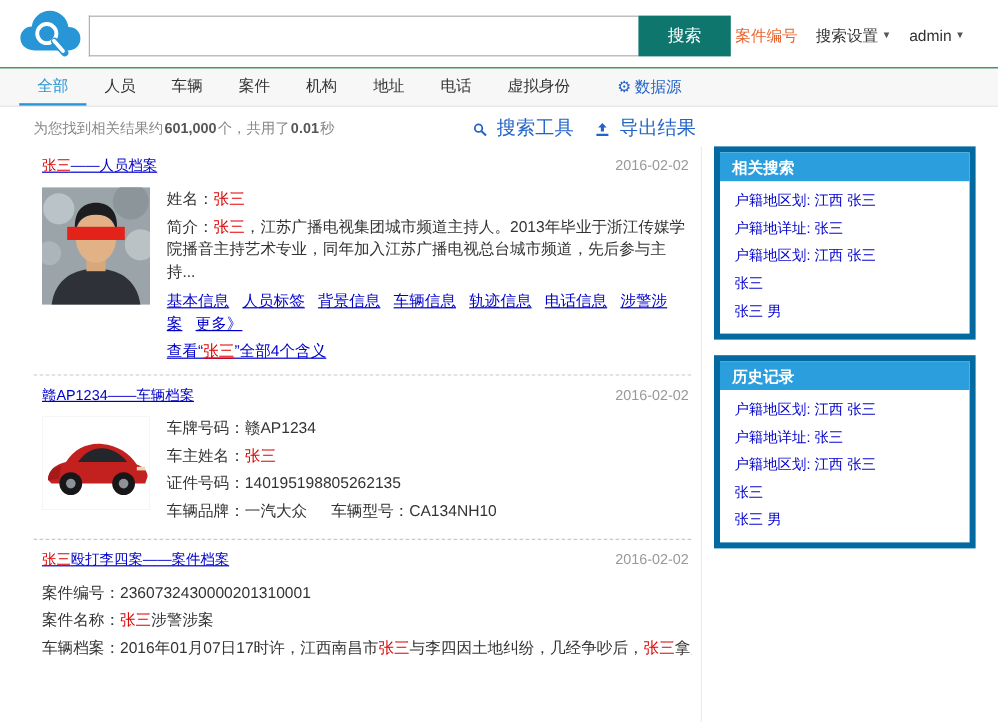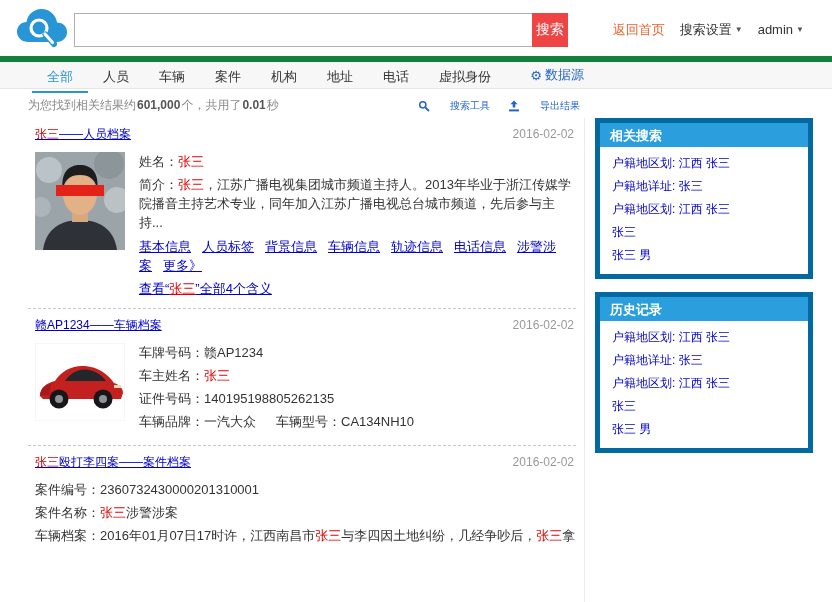--- a/index.html
+++ b/index.html
@@ -15,54 +15,54 @@
 
   
   .header { display: flex; align-items: center; padding: 9px 28px 6px 16px; height: 56px; }
   .logo { flex: none; margin-right: 6px; cursor: pointer; }
   .searchbar { display: flex; flex: none; }
   .search-input {
     width: 458px; height: 34px; border: 1px solid #b0b0b0; border-right: none;
     padding: 0 10px; font-size: 14px; outline: none; font-family: inherit;
   }
   .search-btn {
-    width: 36px; height: 34px; border: none; background: #ef4444; color: #fff;
+    width: 77px; height: 34px; border: none; background: #0f766e; color: #fff;
     font-size: 14px; cursor: pointer; font-family: inherit;
   }
   .header-right { margin-left: auto; display: flex; align-items: center; gap: 15px; white-space: nowrap; }
   .home-link { color: #e8632f; cursor: pointer; }
   .menu-link { color: #333; cursor: pointer; display: inline-flex; align-items: center; }
   .caret { font-size: 8px; color: #555; margin-left: 3px; }
 
   
   .nav {
     height: 33px; background: #f7f7f7;
-    border-top: 6px solid #15803d; border-bottom: 1px solid #e4e4e4;
-    display: flex; padding-left: 32px;
+    border-top: 1px solid #15803d; border-bottom: 1px solid #e4e4e4;
+    display: flex; padding-left: 16px;
   }
   .nav-inner { display: flex; width: 552px; }
   .tab {
     height: 31px; line-height: 29px; padding: 0 15px; cursor: pointer;
     color: #333; border-bottom: 2px solid transparent;
   }
   .tab.active { color: #2795d6; border-bottom-color: #2795d6; }
   .datasource {
     margin-left: auto; display: flex; align-items: center; gap: 3px;
     color: #2464c8; cursor: pointer;
   }
   .gear { font-size: 13px; }
 
   
   .stats {
     display: flex; align-items: center; width: 552px;
     margin: 8px 0 2px 28px; font-size: 12px; color: #888;
   }
   .stats .num { color: #555; font-weight: bold; margin: 0 1px; }
   .tools { margin-left: auto; display: flex; gap: 18px; }
-  .tool { display: inline-flex; align-items: center; gap: 20px; color: #2464c8; font-size: 10px; cursor: pointer; }
+  .tool { display: inline-flex; align-items: center; gap: 8px; color: #2464c8; font-size: 16px; cursor: pointer; }
 
   
   .main { display: flex; align-items: flex-start; padding-left: 28px; margin-top: 4px; }
   .left-col { width: 548px; }
   .right-col { width: 229px; margin-left: 8px; border-left: 1px solid #ececec; padding-left: 10px; min-height: 488px; }
 
   
   .result { padding: 8px 0 10px 7px; border-bottom: 1px dashed #c8c8c8; }
   .result:last-child { border-bottom: none; }
   .result-head { display: flex; align-items: baseline; }
@@ -103,21 +103,21 @@
       <circle cx="23" cy="22" r="8" fill="none" stroke="#ffffff" stroke-width="3.2"></circle>
       <line x1="29.5" y1="28.5" x2="38" y2="38" stroke="#2795d6" stroke-width="6" stroke-linecap="round"></line>
       <line x1="29" y1="28" x2="36.5" y2="36.5" stroke="#ffffff" stroke-width="3.2" stroke-linecap="round"></line>
     </svg>
   </div>
   <div class="searchbar">
     <input class="search-input" type="text" value="" style="">
     <button class="search-btn">搜索</button>
   </div>
   <div class="header-right">
-    <a class="home-link">返回首页</a>
+    <a class="home-link">案件编号</a>
     <span class="menu-link">
       <span>搜索设置</span>
       <span class="caret">▼</span>
     </span>
     <span class="menu-link">
       <span>admin</span>
       <span class="caret">▼</span>
     </span>
   </div>
 </div>

